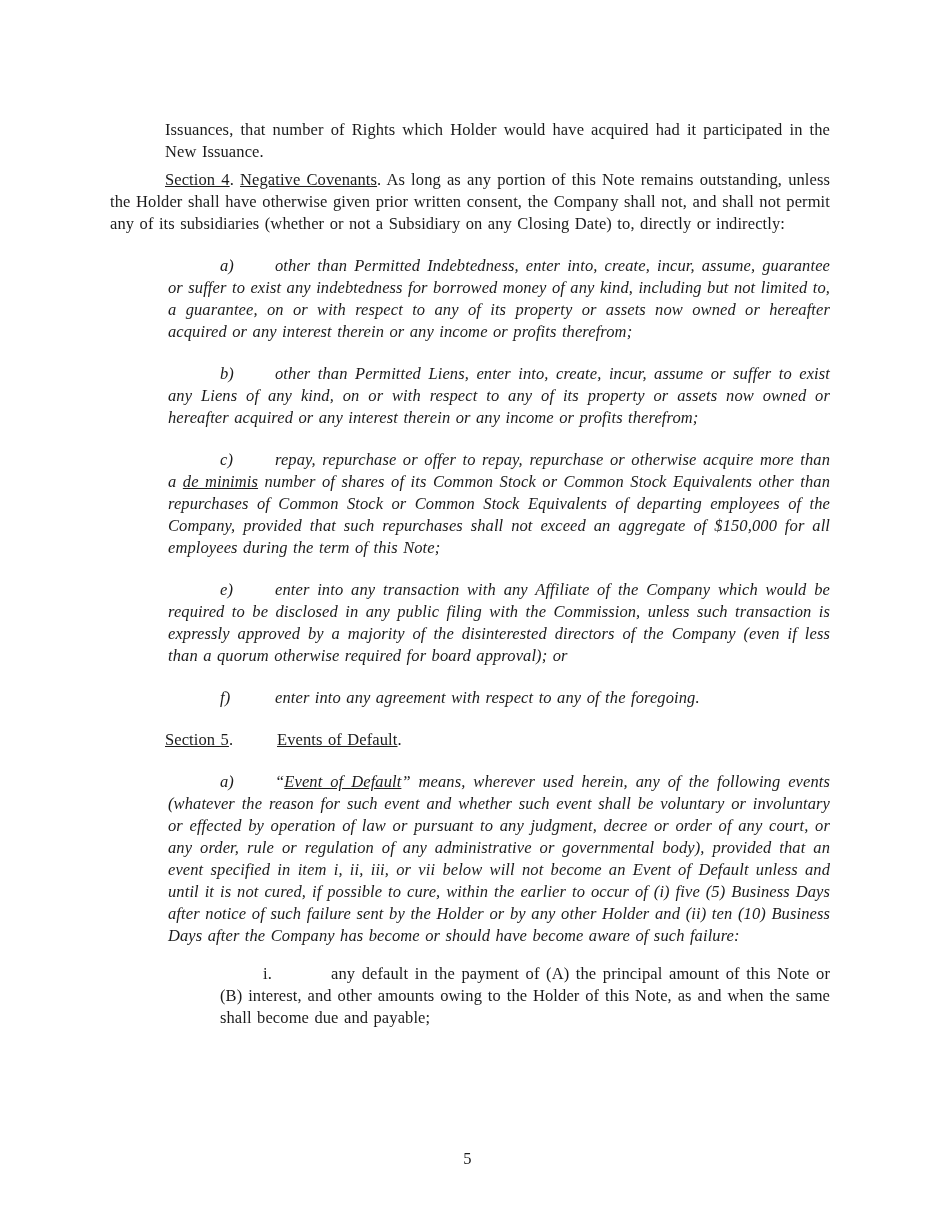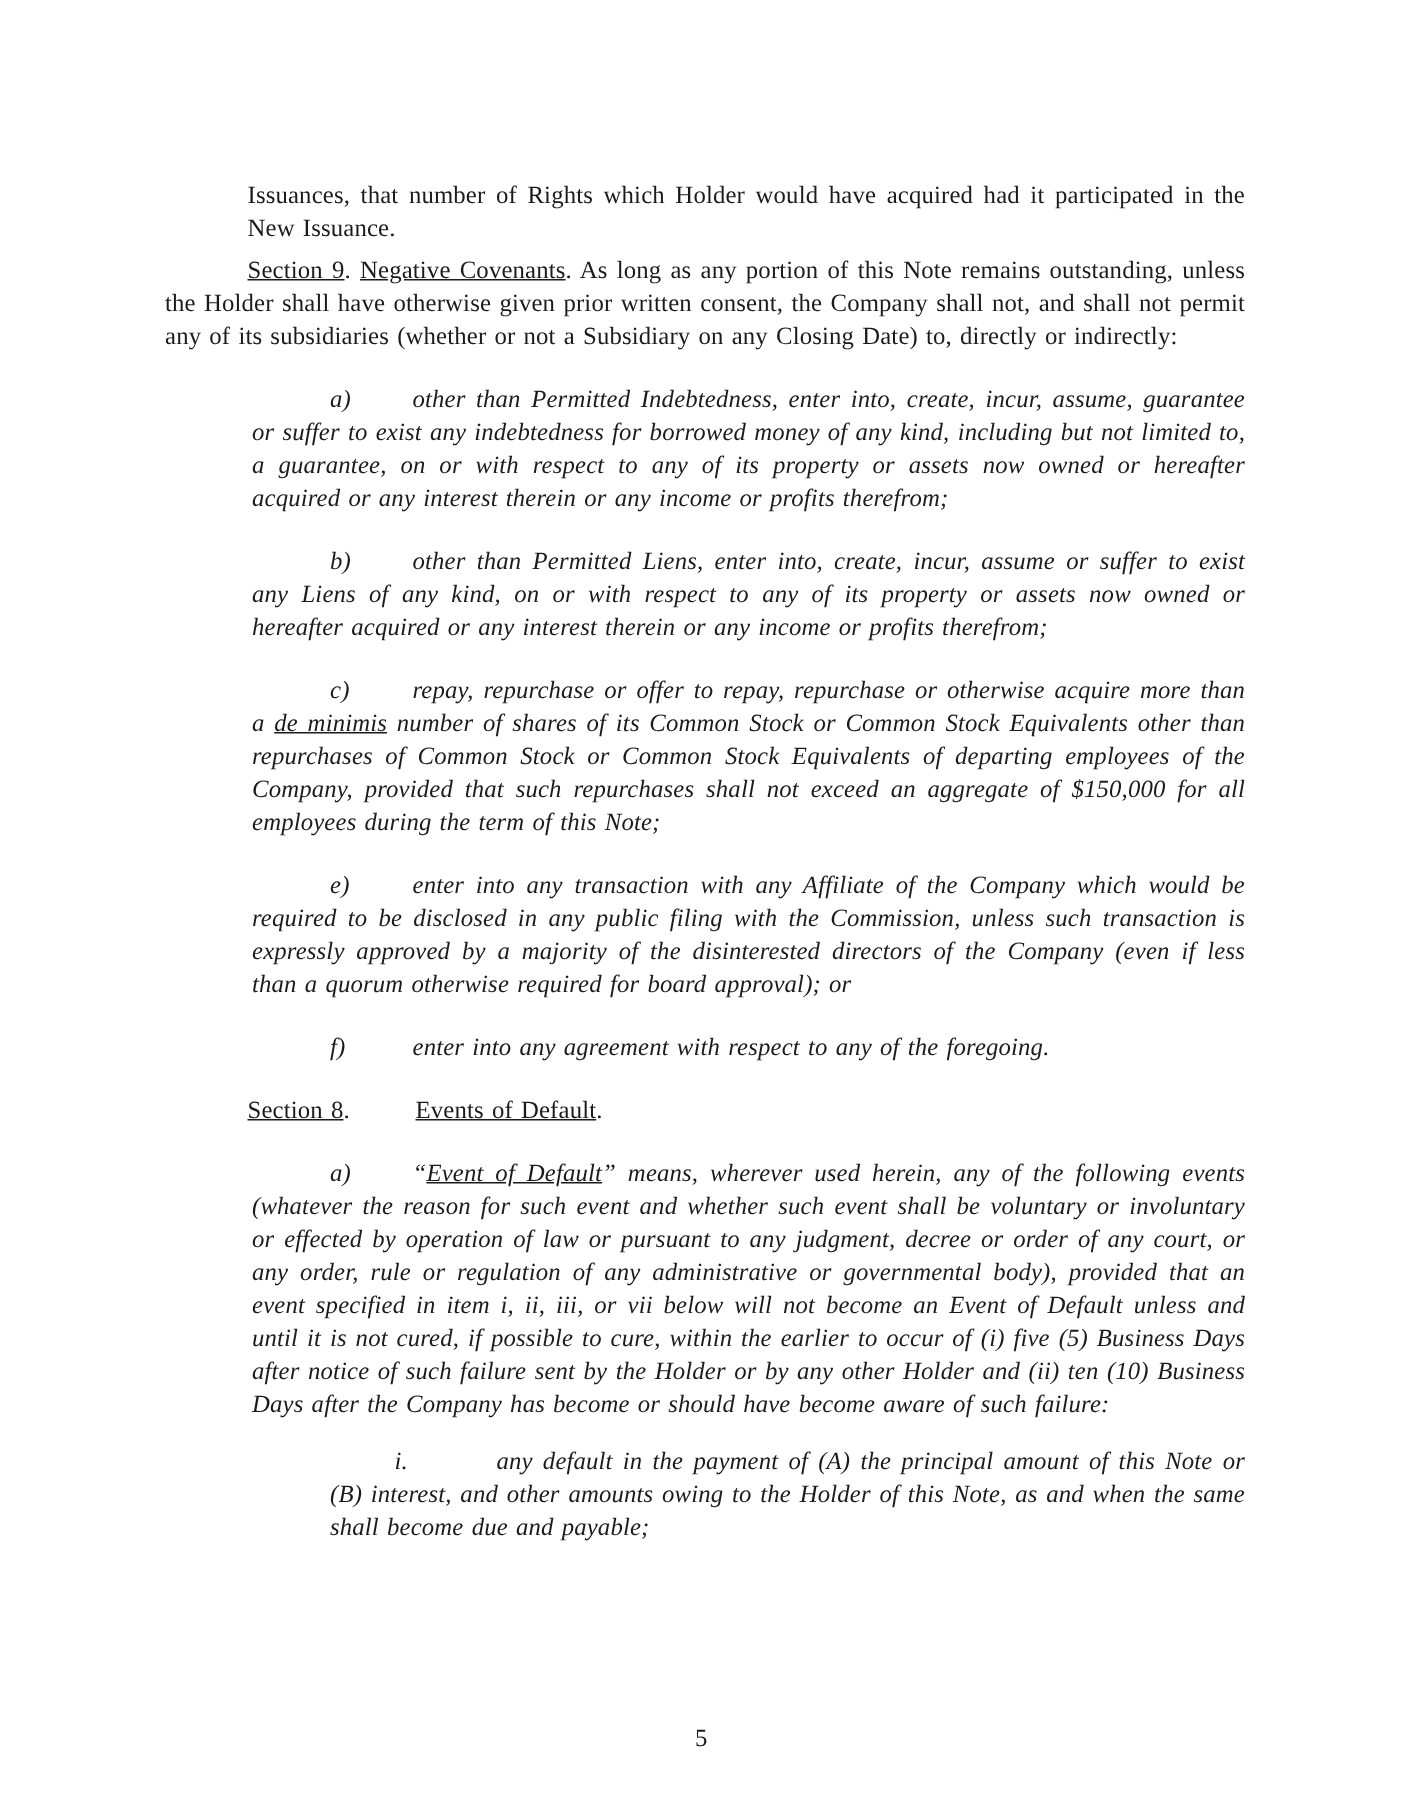--- a/index.html
+++ b/index.html
@@ -63,21 +63,20 @@
   .s5marker {
     display: inline-block;
     width: 112px;
     text-indent: 0;
   }
   
   .rom {
     margin-top: 16px;
     margin-left: 110px;
     text-indent: 43px;
-    font-style: italic;
   }
   .rom .marker {
     display: inline-block;
     width: 68px;
     text-indent: 0;
   }
   .u { text-decoration: underline; }
   .pageno {
     position: absolute;
     left: 0;
@@ -87,34 +86,34 @@
   }
 </style>
 </head>
 <body>
 
 <div class="page">
   <div class="content">
 
     <p class="cont">Issuances, that number of Rights which Holder would have acquired had it participated in the New Issuance.</p>
 
-    <p class="sec"><span class="u">Section 9</span><span>. </span><span class="u">Negative Covenants</span><span>. As long as any portion of this Note remains outstanding, unless the Holder shall have otherwise given prior written consent, the Company shall not, and shall not permit any of its subsidiaries (whether or not a Subsidiary on any Closing Date) to, directly or indirectly:</span></p>
+    <p class="sec"><span class="u">Section 4</span><span>. </span><span class="u">Negative Covenants</span><span>. As long as any portion of this Note remains outstanding, unless the Holder shall have otherwise given prior written consent, the Company shall not, and shall not permit any of its subsidiaries (whether or not a Subsidiary on any Closing Date) to, directly or indirectly:</span></p>
 
     <p class="item"><span class="marker">a)</span><span>other than Permitted Indebtedness, enter into, create, incur, assume, guarantee or suffer to exist any indebtedness for borrowed money of any kind, including but not limited to, a guarantee, on or with respect to any of its property or assets now owned or hereafter acquired or any interest therein or any income or profits therefrom;</span></p>
 
     <p class="item"><span class="marker">b)</span><span>other than Permitted Liens, enter into, create, incur, assume or suffer to exist any Liens of any kind, on or with respect to any of its property or assets now owned or hereafter acquired or any interest therein or any income or profits therefrom;</span></p>
 
     <p class="item"><span class="marker">c)</span><span>repay, repurchase or offer to repay, repurchase or otherwise acquire more than a </span><span class="u">de minimis</span><span> number of shares of its Common Stock or Common Stock Equivalents other than repurchases of Common Stock or Common Stock Equivalents of departing employees of the Company, provided that such repurchases shall not exceed an aggregate of $150,000 for all employees during the term of this Note;</span></p>
 
 
     <p class="item"><span class="marker">e)</span><span>enter into any transaction with any Affiliate of the Company which would be required to be disclosed in any public filing with the Commission, unless such transaction is expressly approved by a majority of the disinterested directors of the Company (even if less than a quorum otherwise required for board approval); or</span></p>
 
     <p class="item"><span class="marker">f)</span><span>enter into any agreement with respect to any of the foregoing.</span></p>
 
-    <p class="sec5"><span class="s5marker"><span class="u">Section 8</span><span>.</span></span><span class="u">Events of Default</span><span>.</span></p>
+    <p class="sec5"><span class="s5marker"><span class="u">Section 5</span><span>.</span></span><span class="u">Events of Default</span><span>.</span></p>
 
     <p class="item"><span class="marker">a)</span><span>“</span><span class="u">Event of Default</span><span>” means, wherever used herein, any of the following events (whatever the reason for such event and whether such event shall be voluntary or involuntary or effected by operation of law or pursuant to any judgment, decree or order of any court, or any order, rule or regulation of any administrative or governmental body), provided that an event specified in item i, ii, iii, or vii below will not become an Event of Default unless and until it is not cured, if possible to cure, within the earlier to occur of (i) five (5) Business Days after notice of such failure sent by the Holder or by any other Holder and (ii) ten (10) Business Days after the Company has become or should have become aware of such failure:</span></p>
 
     <p class="rom"><span class="marker">i.</span><span>any default in the payment of (A) the principal amount of this Note or (B) interest, and other amounts owing to the Holder of this Note, as and when the same shall become due and payable;</span></p>
 
   </div>
 
   <div class="pageno">5</div>
 </div>
 

